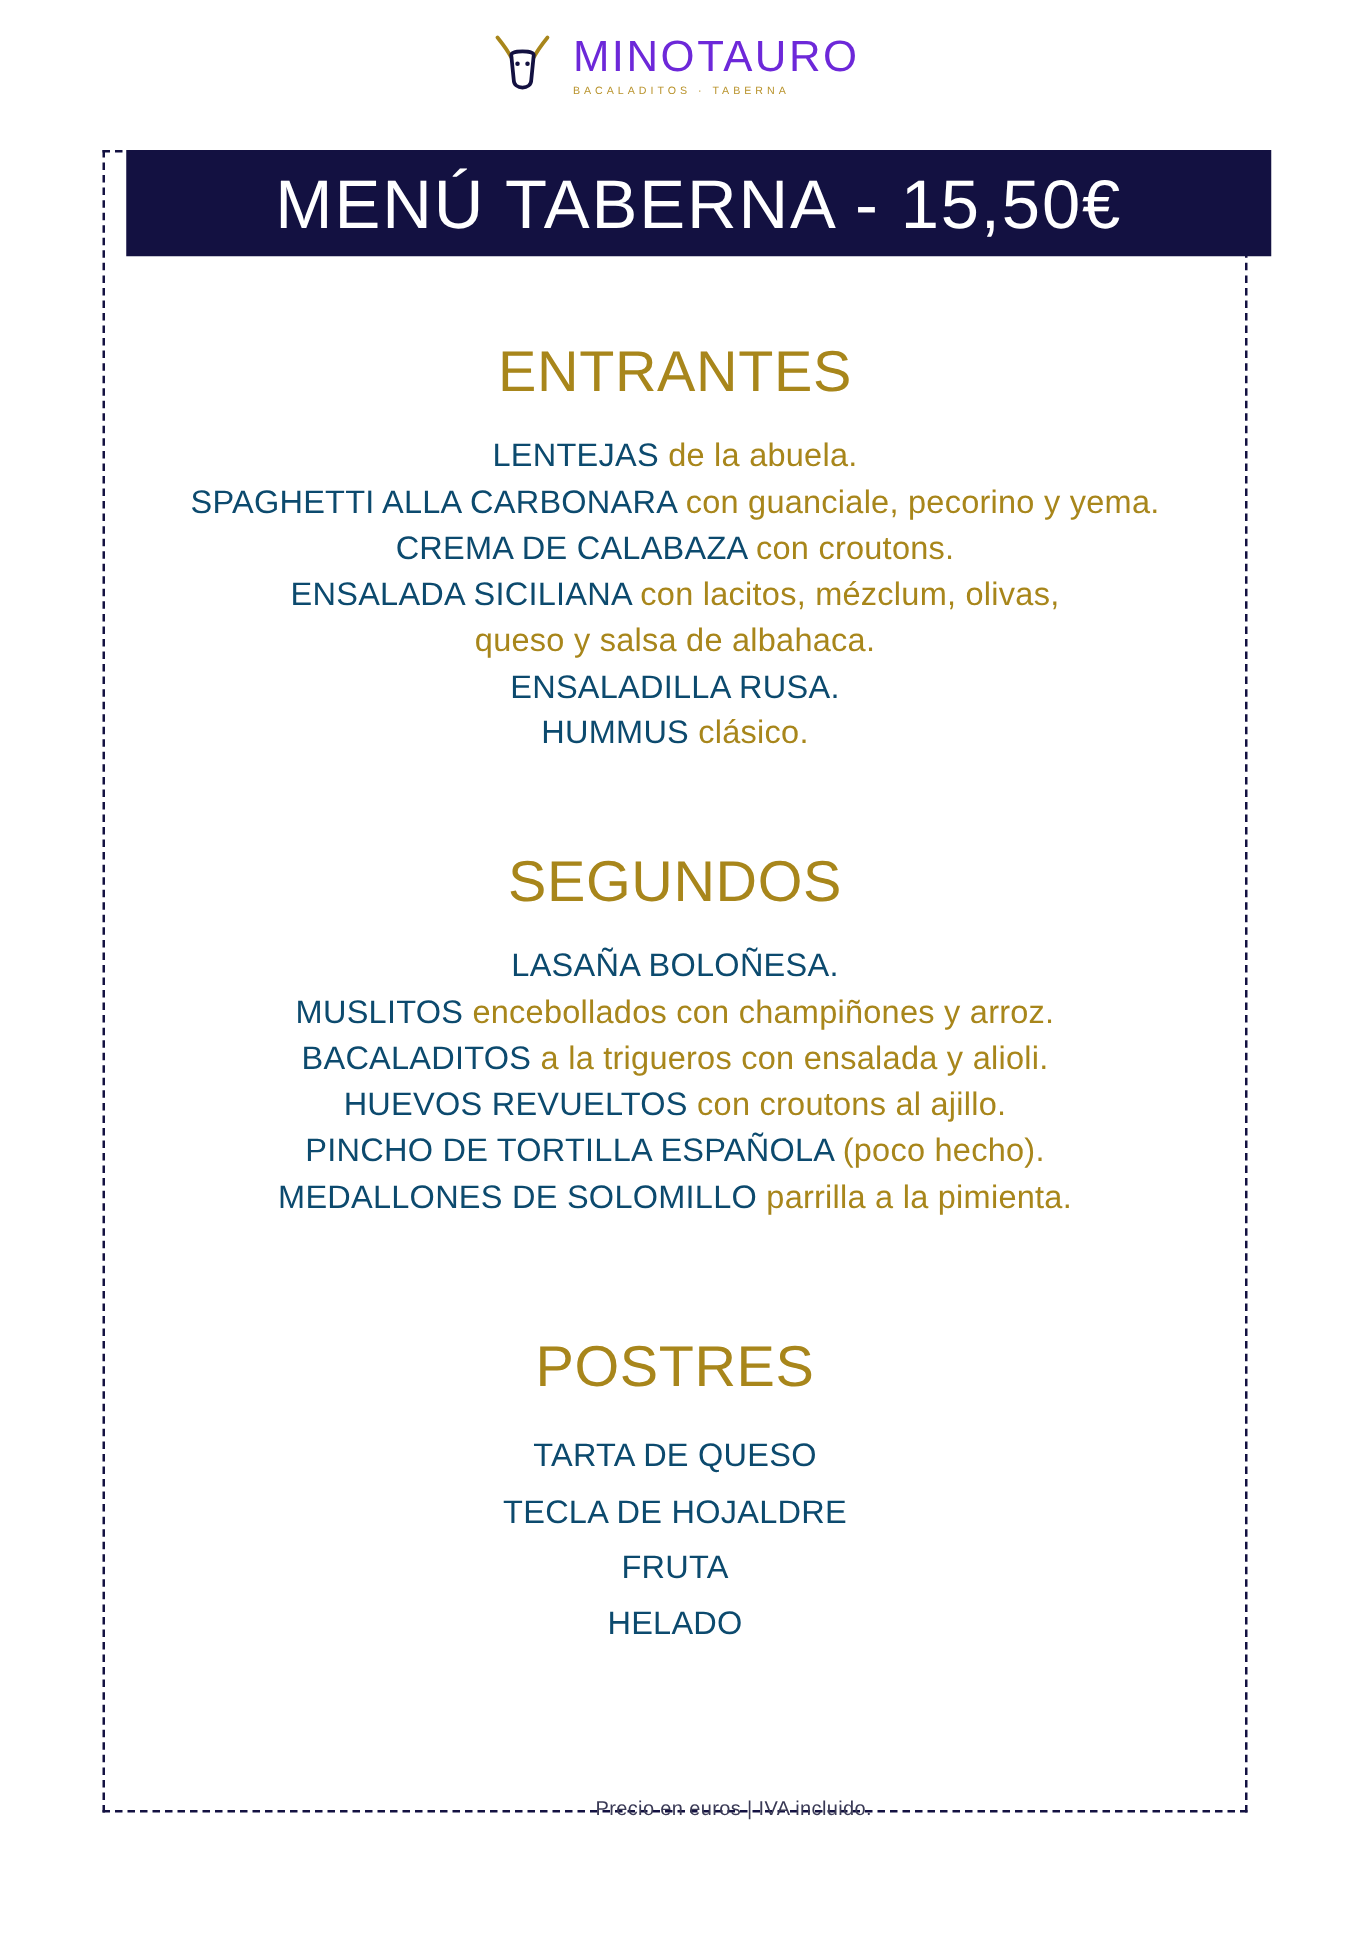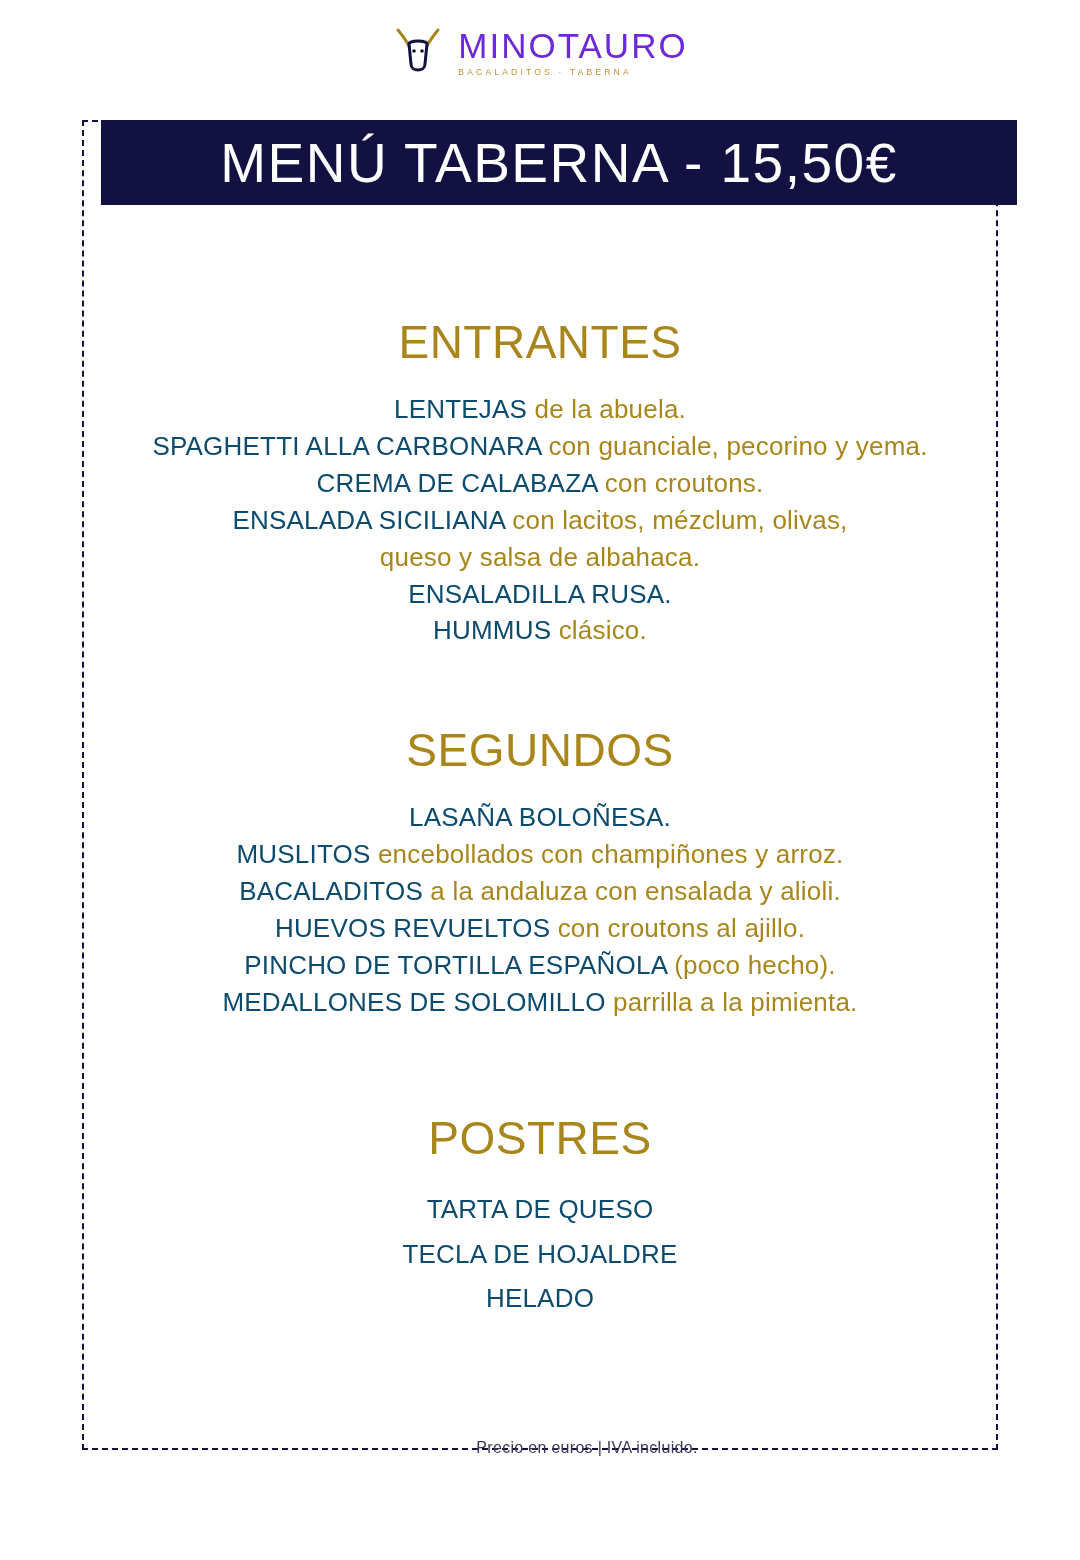--- a/index.html
+++ b/index.html
@@ -104,21 +104,21 @@
   .section {
     width: 100%;
   }
   .section-title {
     color: #a8861b;
     font-size: 46px;
     letter-spacing: 0.5px;
     font-weight: 400;
     line-height: 1;
   }
-  .sec-entrantes { margin-top: 114px; }
+  .sec-entrantes { margin-top: 69px; }
   .sec-segundos  { margin-top: 78px; }
   .sec-postres   { margin-top: 94px; }
 
   .items {
     margin-top: 26px;
   }
   .item {
     font-size: 26px;
     line-height: 1.42;
     color: #131141;
@@ -194,32 +194,33 @@
         <div class="item"><span class="bold">ENSALADILLA RUSA.</span><span class="desc"></span></div>
         <div class="item"><span class="bold">HUMMUS </span><span class="desc">clásico.</span></div>
       </div>
     </div>
 
     <div class="section sec-segundos">
       <div class="section-title">SEGUNDOS</div>
       <div class="items">
         <div class="item"><span class="bold">LASAÑA BOLOÑESA.</span><span class="desc"></span></div>
         <div class="item"><span class="bold">MUSLITOS </span><span class="desc">encebollados con champiñones y arroz.</span></div>
-        <div class="item"><span class="bold">BACALADITOS </span><span class="desc">a la andaluza con ensalada y alioli.</span></div>
+        <div class="item"><span class="bold">BACALADITOS </span><span class="desc">a la trigueros con ensalada y alioli.</span></div>
         <div class="item"><span class="bold">HUEVOS REVUELTOS </span><span class="desc">con croutons al ajillo.</span></div>
         <div class="item"><span class="bold">PINCHO DE TORTILLA ESPAÑOLA </span><span class="desc">(poco hecho).</span></div>
         <div class="item"><span class="bold">MEDALLONES DE SOLOMILLO </span><span class="desc">parrilla a la pimienta.</span></div>
       </div>
     </div>
 
     <div class="section sec-postres">
       <div class="section-title">POSTRES</div>
       <div class="items postres-items">
         <div class="item"><span class="bold">TARTA DE QUESO</span></div>
         <div class="item"><span class="bold">TECLA DE HOJALDRE</span></div>
+        <div class="item"><span class="bold">FRUTA</span></div>
         <div class="item"><span class="bold">HELADO</span></div>
       </div>
     </div>
 
   </div>
 
   <div class="footer">Precio en euros | IVA incluido.</div>
 
 </div>
 

